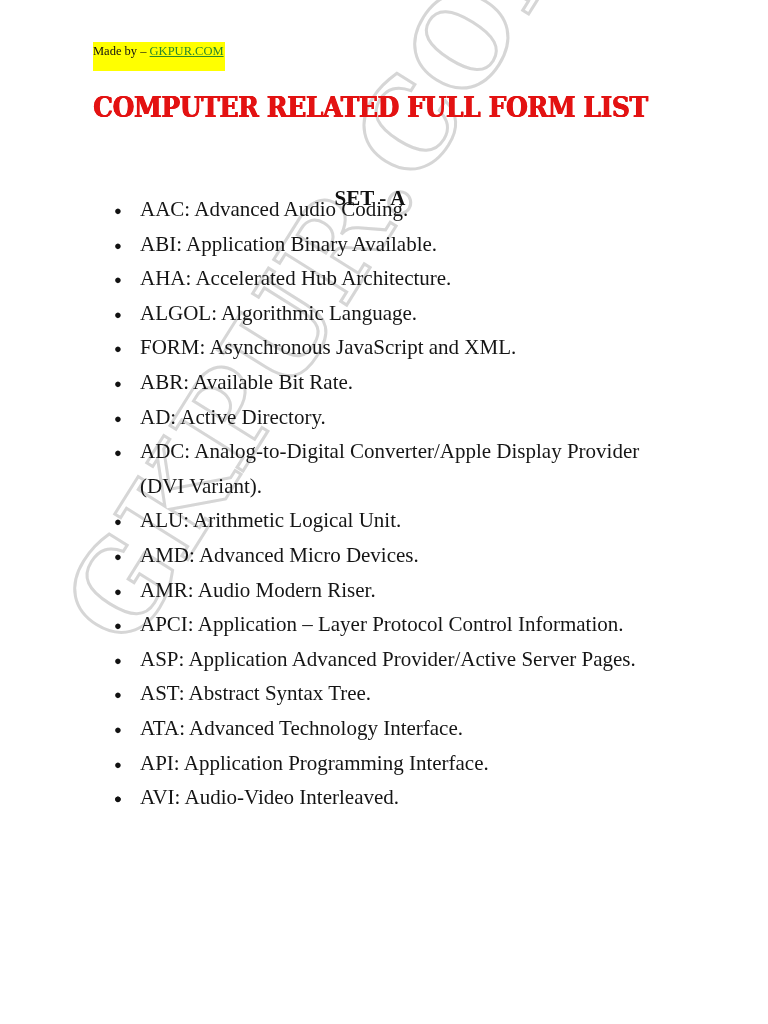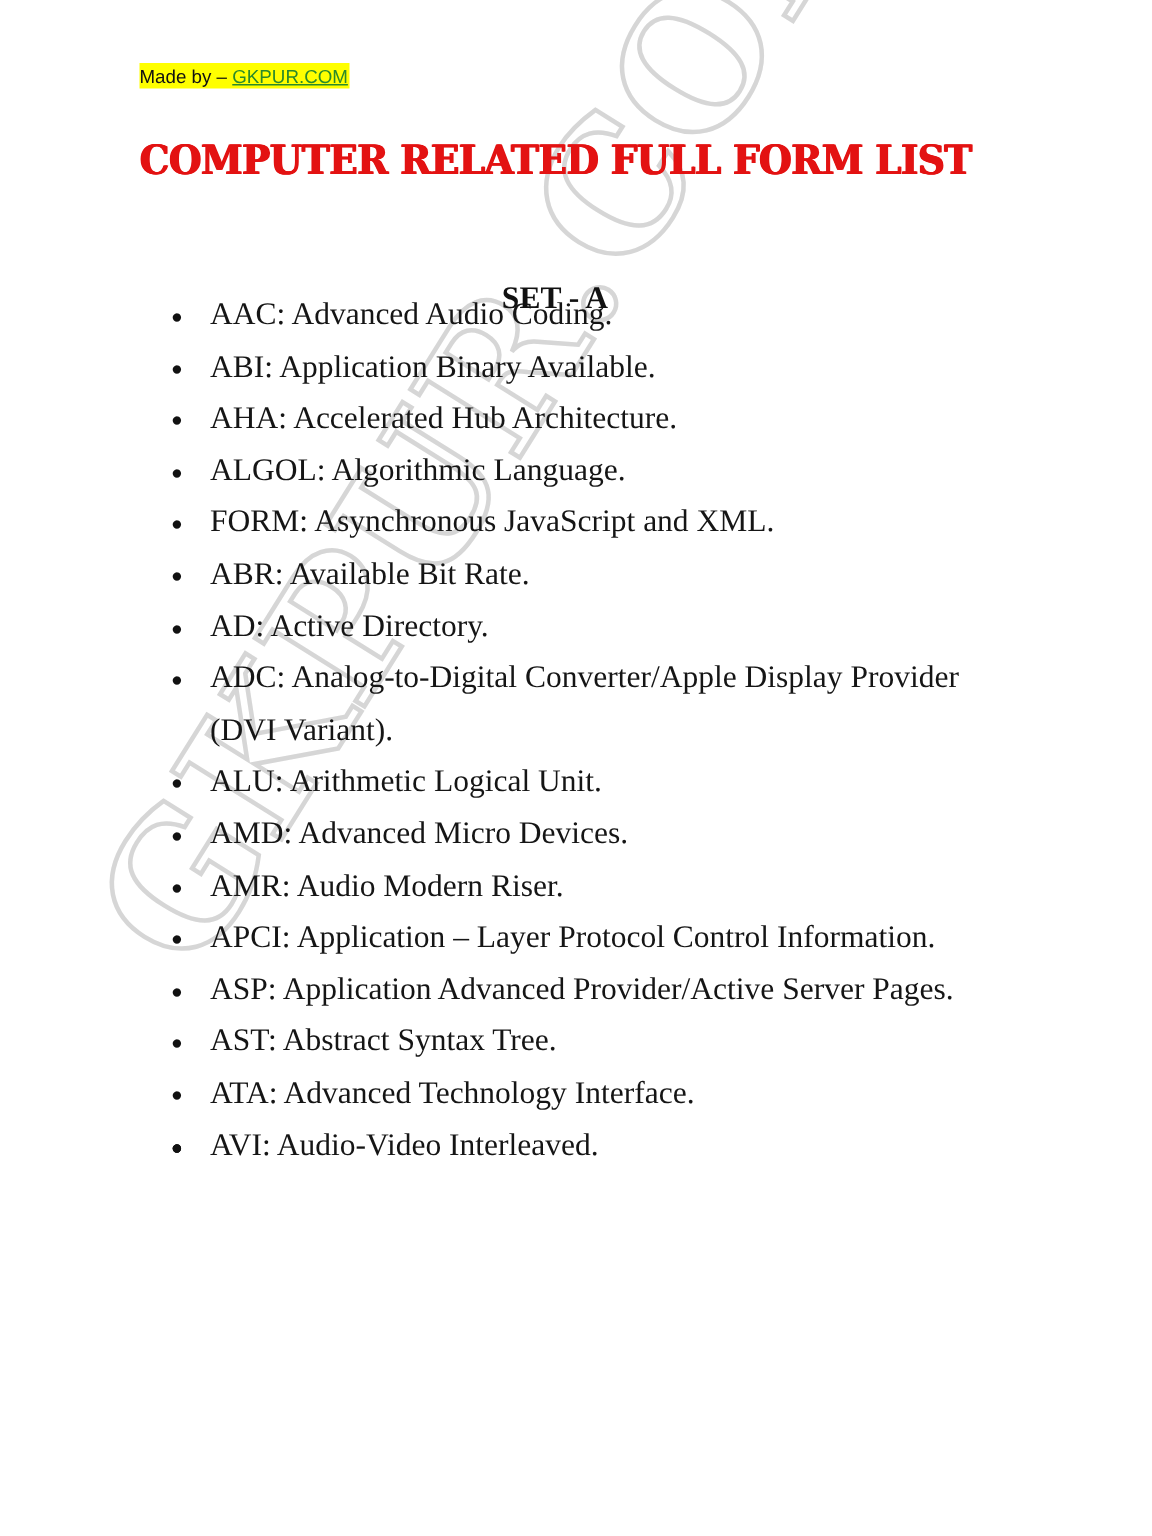--- a/index.html
+++ b/index.html
@@ -19,24 +19,24 @@
       position: absolute;
       left: 0; top: 0;
       width: 768px; height: 1024px;
       background: #ffffff;
     }
     .made-by {
       position: absolute;
       left: 93px;
       top: 42px;
       background: #ffff00;
-      font-family: Liberation Sans, sans-serif;
+      font-family: Liberation Serif, serif;
       font-size: 12.5px;
       line-height: 16px;
-      padding: 1px 1px 0 0;
+      padding: 1px 1px 12px 0;
       color: #111;
       white-space: nowrap;
     }
     .made-by .link {
       color: #2a8a2a;
       text-decoration: underline;
       text-decoration-color: #2a8a2a;
     }
     .title {
       position: absolute;
@@ -131,18 +131,18 @@
     <li class="item"><span class="bullet">●</span><span>ABR: Available Bit Rate.</span></li>
     <li class="item"><span class="bullet">●</span><span>AD: Active Directory.</span></li>
     <li class="item"><span class="bullet">●</span><span>ADC: Analog-to-Digital Converter/Apple Display Provider (DVI Variant).</span></li>
     <li class="item"><span class="bullet">●</span><span>ALU: Arithmetic Logical Unit.</span></li>
     <li class="item"><span class="bullet">●</span><span>AMD: Advanced Micro Devices.</span></li>
     <li class="item"><span class="bullet">●</span><span>AMR: Audio Modern Riser.</span></li>
     <li class="item"><span class="bullet">●</span><span>APCI: Application – Layer Protocol Control Information.</span></li>
     <li class="item"><span class="bullet">●</span><span>ASP: Application Advanced Provider/Active Server Pages.</span></li>
     <li class="item"><span class="bullet">●</span><span>AST: Abstract Syntax Tree.</span></li>
     <li class="item"><span class="bullet">●</span><span>ATA: Advanced Technology Interface.</span></li>
-    <li class="item"><span class="bullet">●</span></li>
+    <li class="item"><span class="bullet">●</span><span>API: Application Programming Interface.</span></li>
     <li class="item"><span class="bullet">●</span></li>
     <li class="item"><span class="bullet">●</span><span>AVI: Audio-Video Interleaved.</span></li>
   </ul>
 
 </div>
 
 </body></html>

